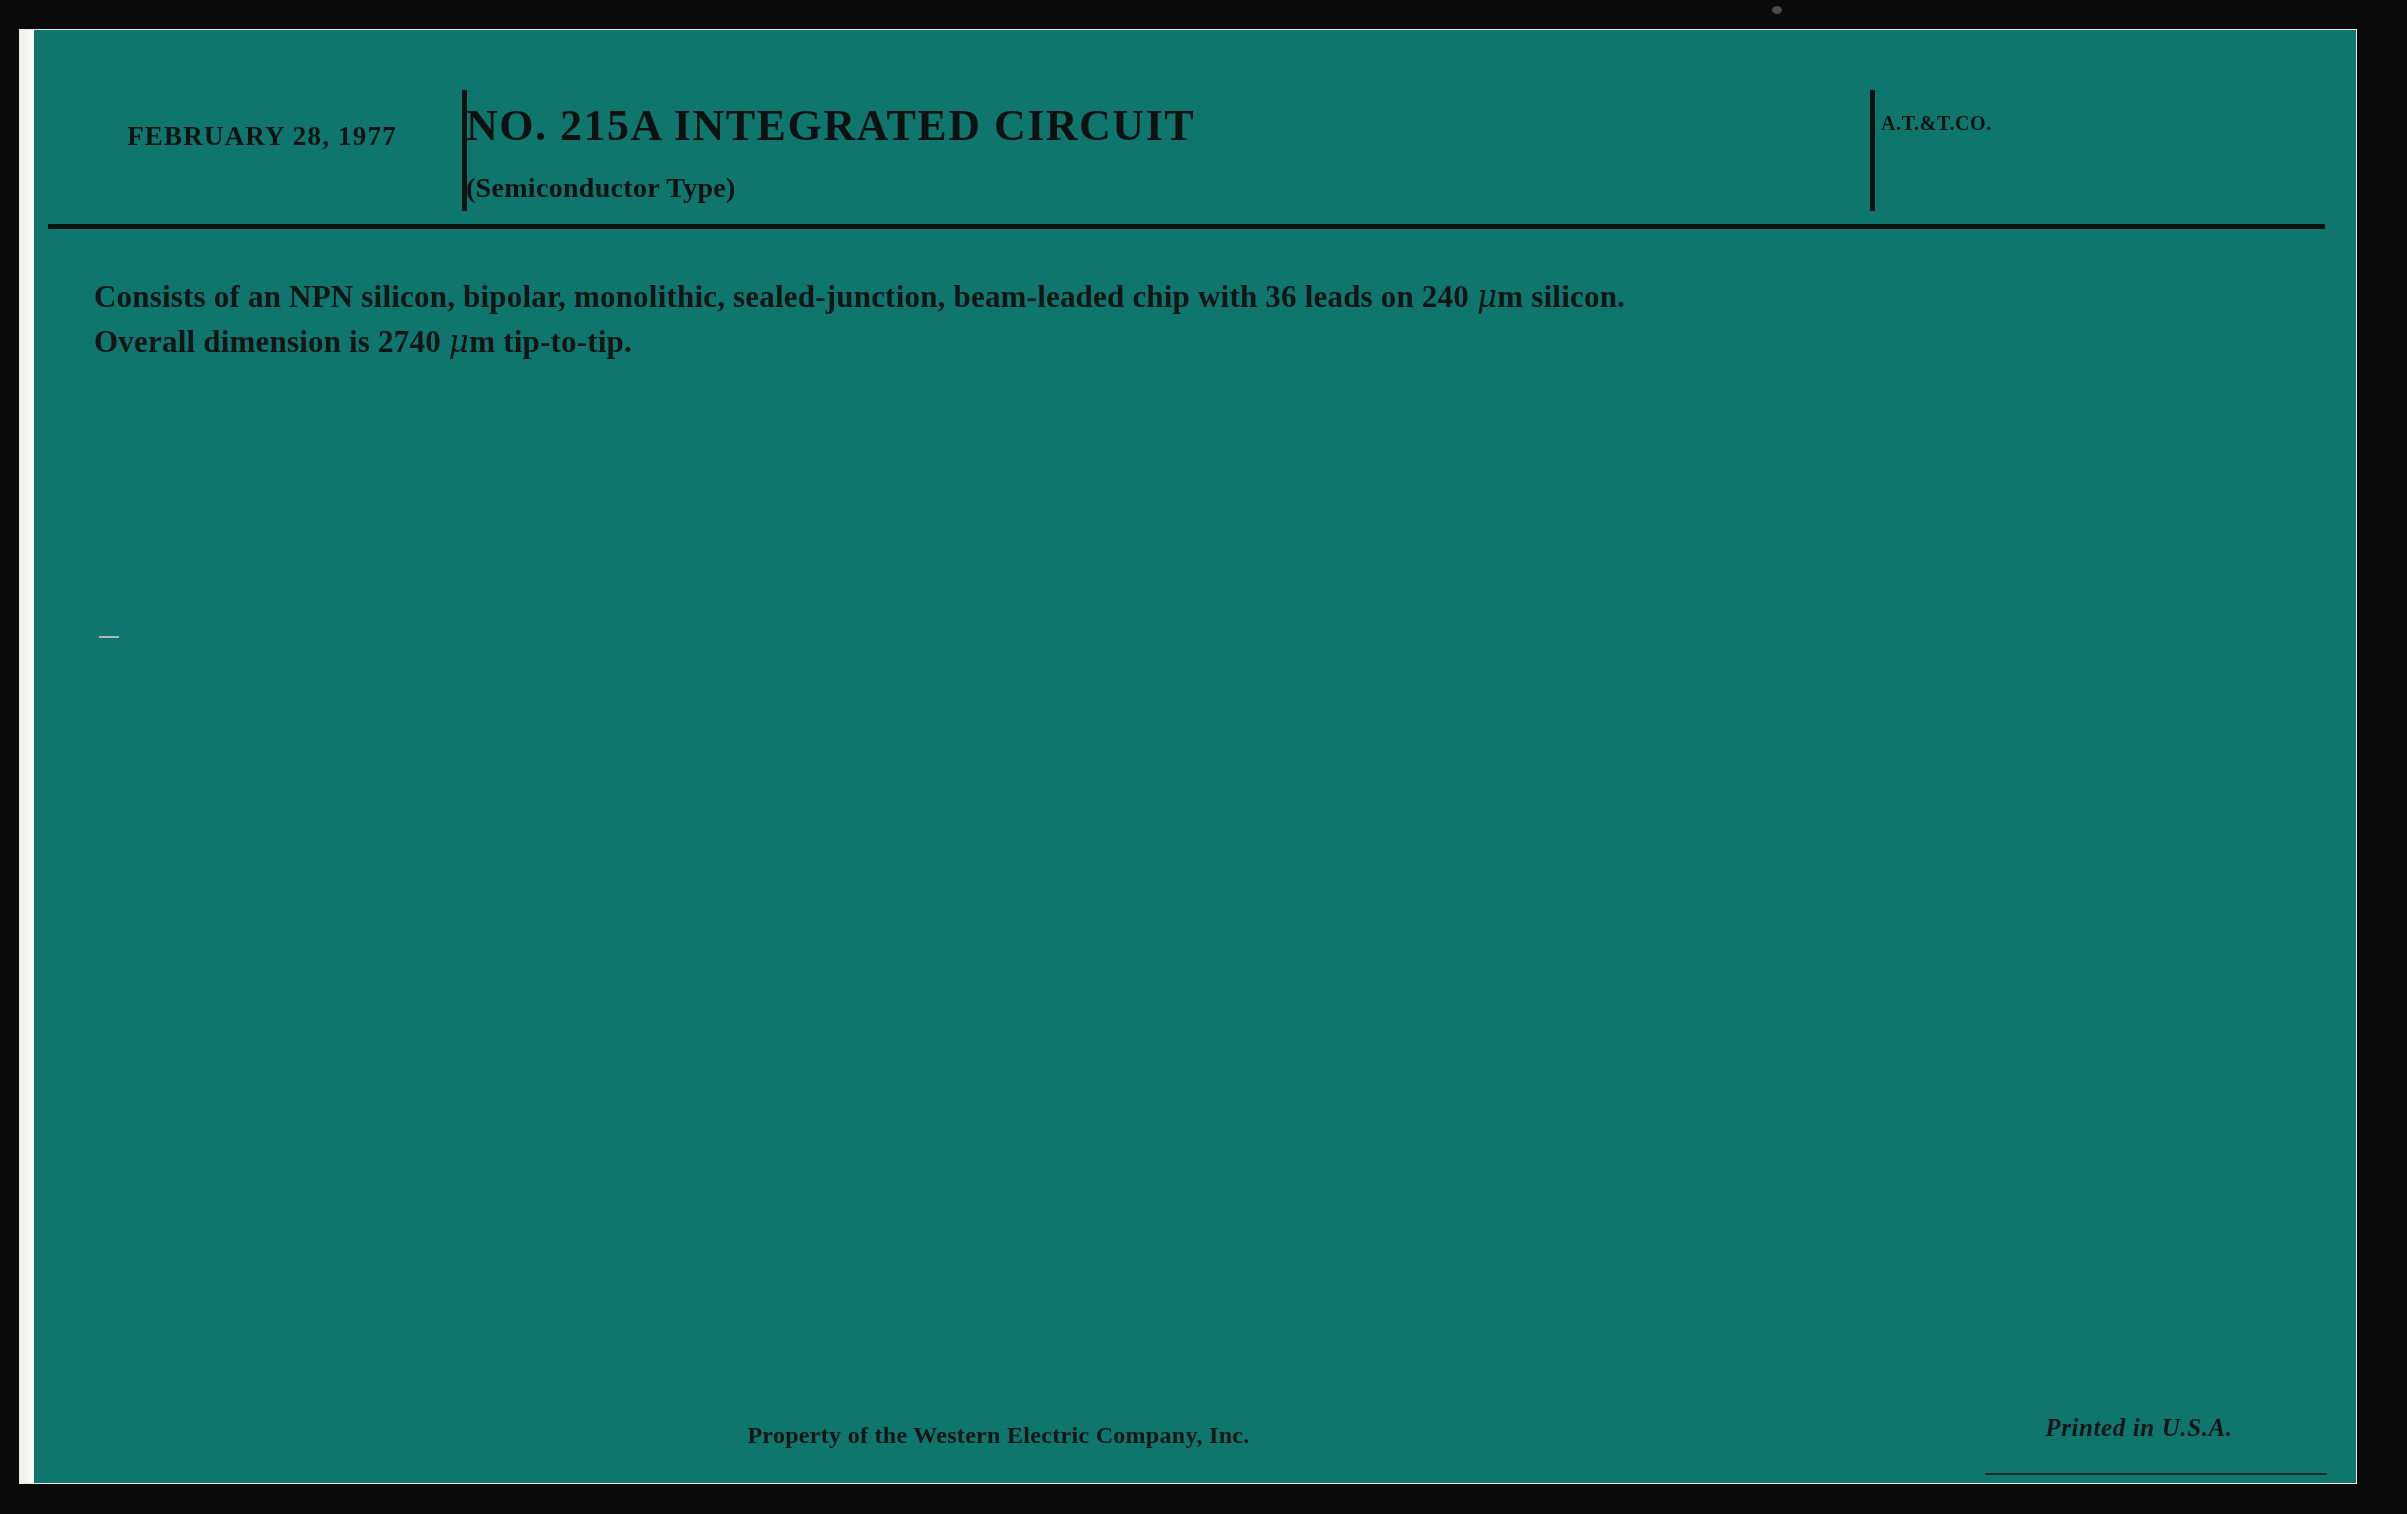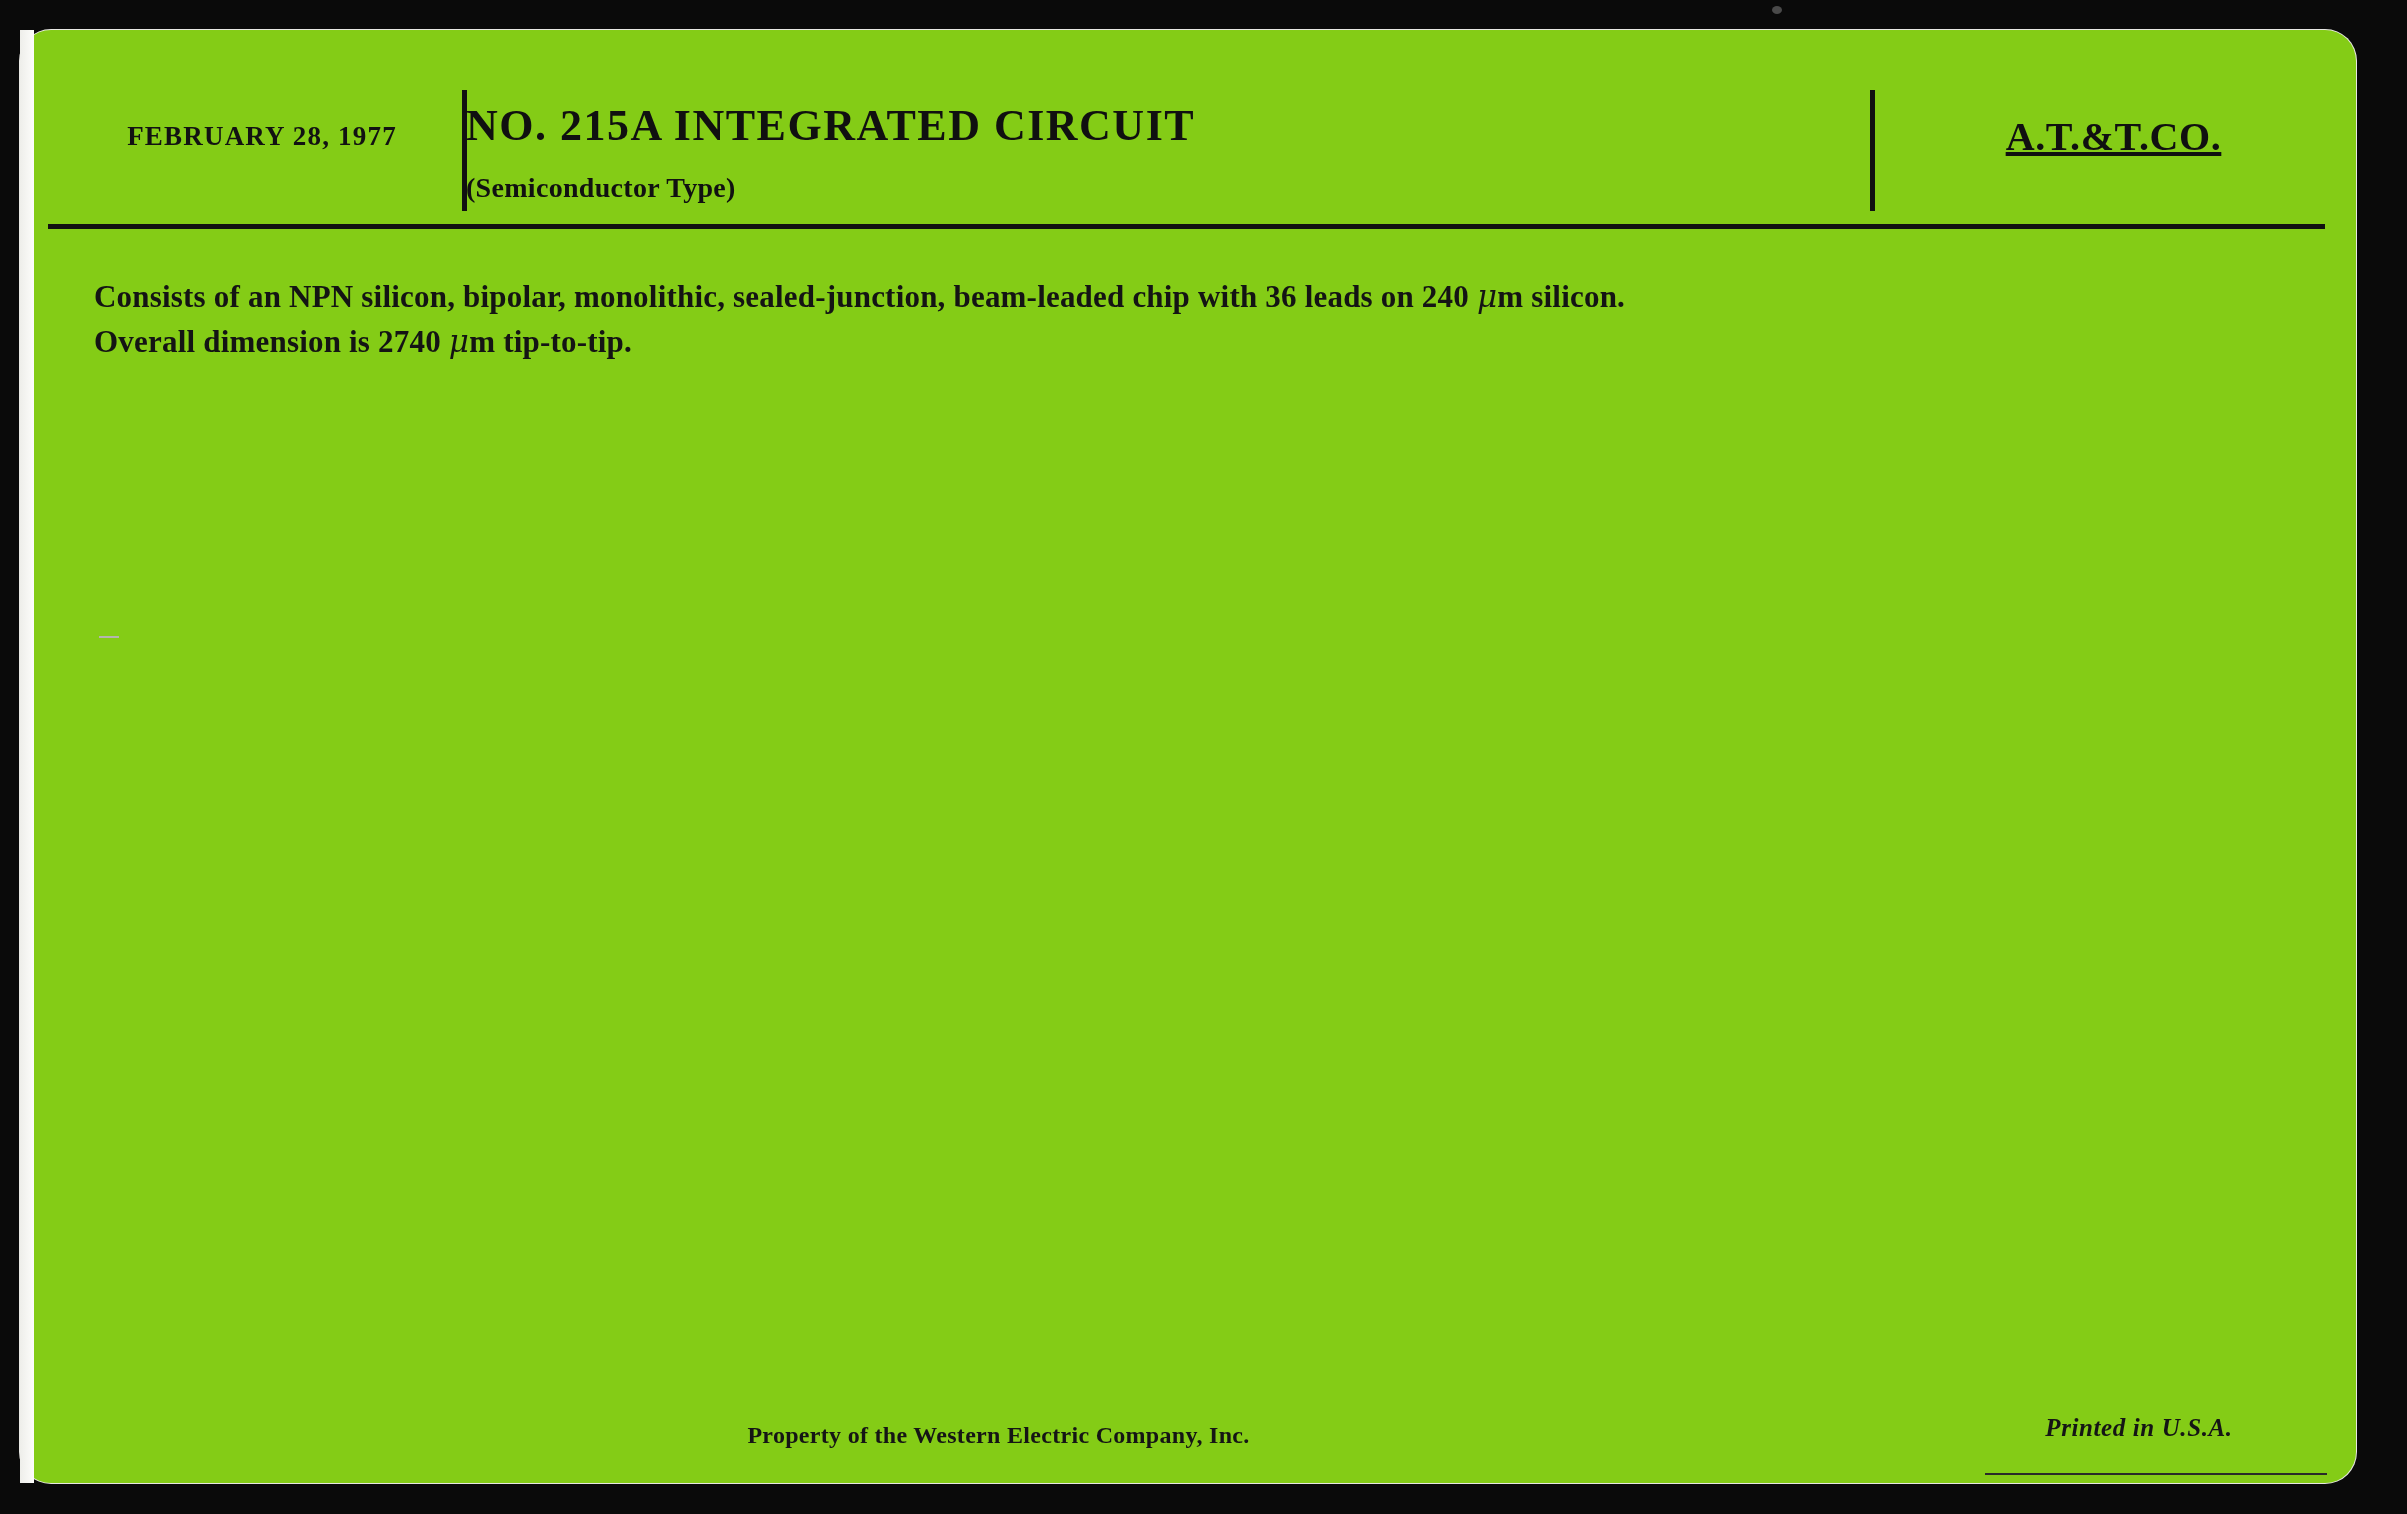--- a/index.html
+++ b/index.html
@@ -20,23 +20,22 @@
     inset: 0;
     background: #0a0a0a;
   }
 
   .page {
     position: absolute;
     left: 20px;
     top: 30px;
     width: 2336px;
     height: 1453px;
-    background: #84cc16;
+    background: #0f766e;
     box-shadow: 0 0 0 1px #e8e8e4;
-    border-radius: 31px;
   }
 
   
   .edge-top-notch {
     position: absolute;
     left: 1772px;
     top: 6px;
     width: 10px;
     height: 8px;
     background: #4a4a4a;
@@ -115,28 +114,26 @@
     font-size: 28px;
     color: #111111;
     margin-top: 20px;
     letter-spacing: 0.3px;
   }
   .header-right {
     position: absolute;
     left: 1861px;
     top: 50px;
     width: 465px;
-    text-align: center;
-    font-family: "Liberation Serif", serif;
-    font-weight: bold;
-    font-size: 40px;
+    font-family: "Liberation Serif", serif;
+    font-weight: bold;
+    font-size: 20px;
     line-height: 1.35;
     letter-spacing: 0.6px;
     color: #101010;
-    text-decoration: underline;
   }
   .rule-h {
     position: absolute;
     left: 28px;
     top: 194px;
     width: 2277px;
     height: 5px;
     background: #111111;
   }
 

